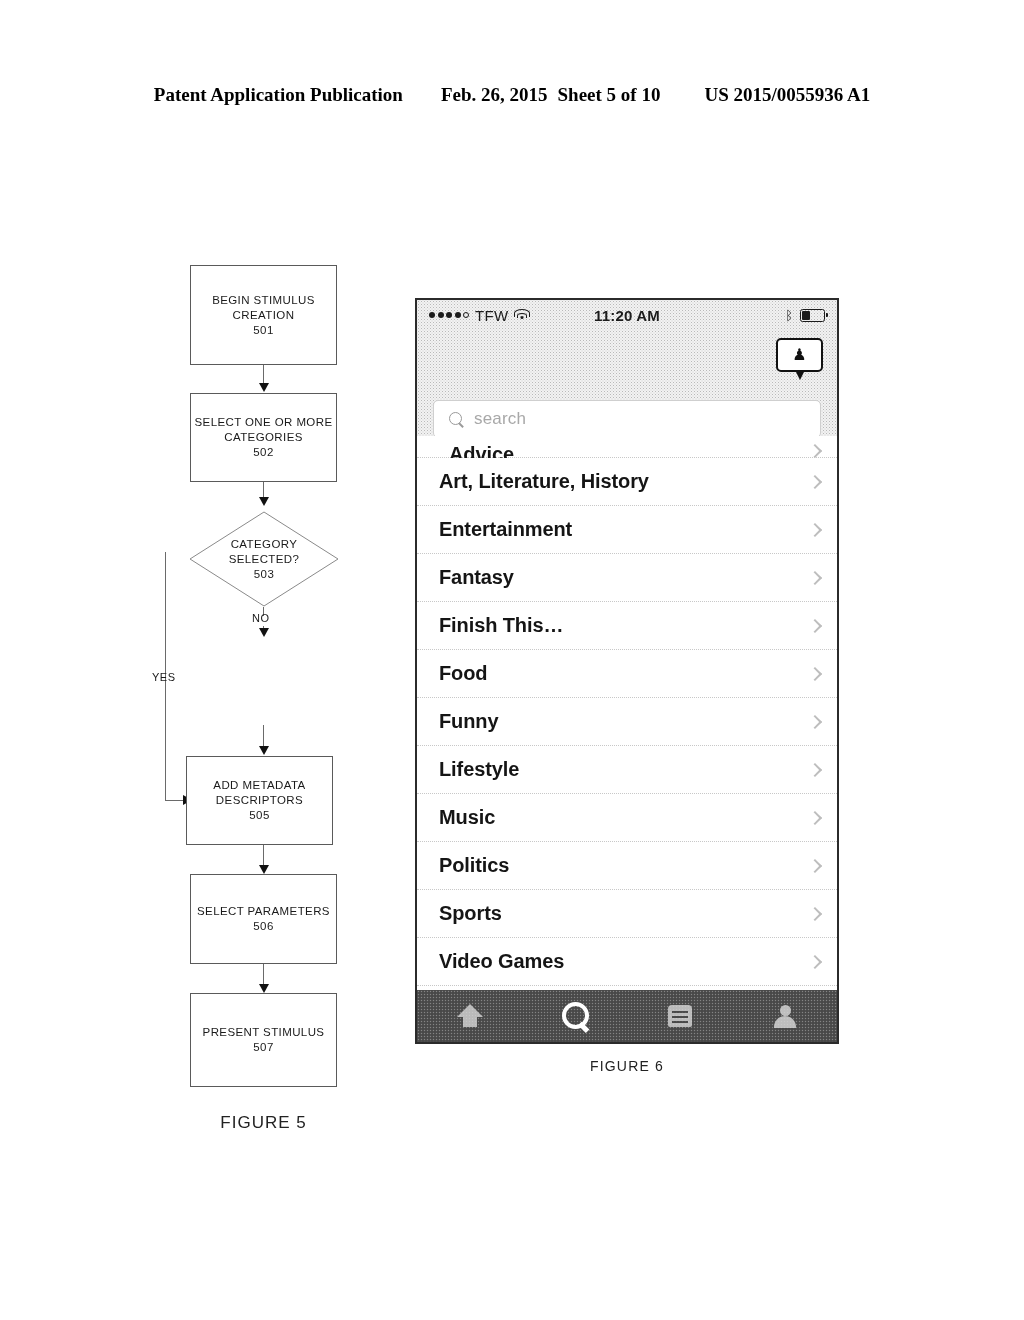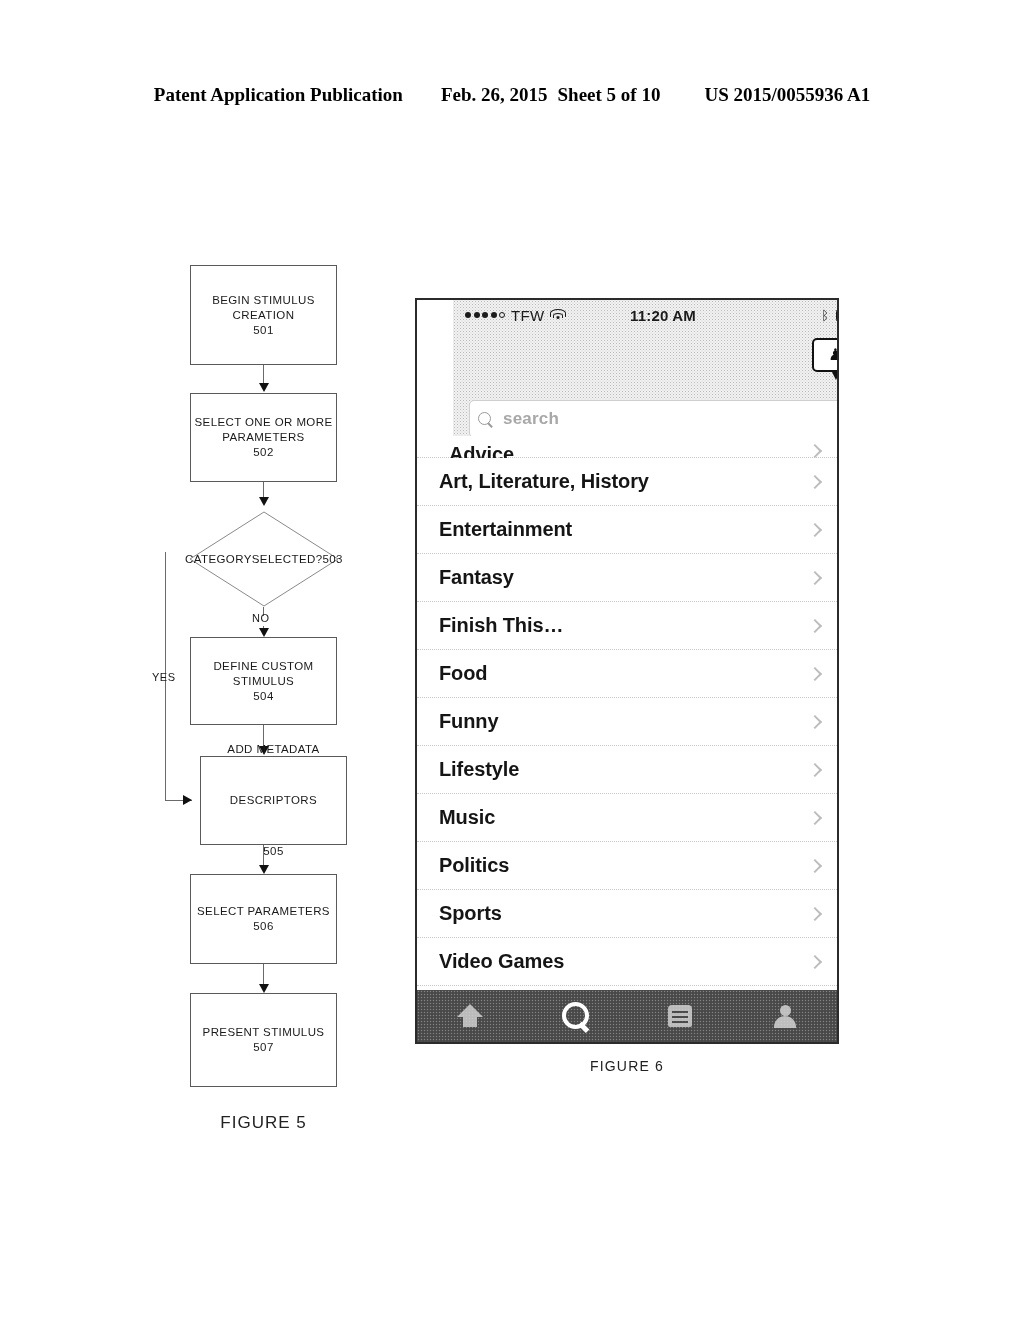--- a/index.html
+++ b/index.html
@@ -41,21 +41,21 @@
   }
   .fc-box .ln{display:block;white-space:nowrap;}
 
   .fc-diamond{
     position:absolute;
     width:150px;height:96px;
   }
   .fc-diamond svg{position:absolute;left:0;top:0;}
   .fc-diamond .dtext{
     position:absolute;left:0;top:0;width:150px;height:96px;
-    display:flex;flex-direction:row;align-items:center;justify-content:center;
+    display:flex;flex-direction:column;align-items:center;justify-content:center;
     font-size:11.5px;color:#1a1a1a;letter-spacing:0.4px;line-height:15px;text-align:center;
   }
 
   .vline{position:absolute;width:1px;background:#6a6a6a;}
   .hline{position:absolute;height:1px;background:#6a6a6a;}
   .arrow-d{
     position:absolute;width:0;height:0;
     border-left:5px solid transparent;border-right:5px solid transparent;
     border-top:9px solid #111;
   }
@@ -84,21 +84,20 @@
   }
 
   
   .halftone{
     background-color:#f2f2f2;
     background-image:
       radial-gradient(#b9b9b9 0.9px, transparent 1px),
       radial-gradient(#cfcfcf 0.9px, transparent 1px);
     background-size:3px 3px, 3px 3px;
     background-position:0 0, 1.5px 1.5px;
-    margin-left:36px;
   }
 
   #status-bar{
     position:absolute;left:0;top:0;width:100%;height:30px;
     display:flex;align-items:center;
     font-size:15px;color:#1b1b1b;
     box-sizing:border-box;padding:0 12px;
   }
   #status-left{display:flex;align-items:center;gap:6px;}
   .sig-dots{display:flex;align-items:center;gap:2.5px;}
@@ -129,21 +128,21 @@
   #badge-callout::after{
     content:"";position:absolute;left:50%;margin-left:-5px;bottom:-10px;
     width:0;height:0;border-left:5px solid transparent;border-right:5px solid transparent;
     border-top:10px solid #111;
   }
   #badge-callout .glyph{font-size:16px;line-height:1;color:#111;}
 
   #search-field{
     position:absolute;left:16px;right:16px;top:70px;height:38px;
     background:#ffffff;border:1px solid #cfcfcf;border-radius:5px;
-    display:flex;align-items:center;padding:0 8px;box-sizing:border-box;font-weight:bold;
+    display:flex;align-items:center;padding:0 15px;box-sizing:border-box;
   }
   .mag{position:relative;width:15px;height:15px;margin-right:10px;flex:none;}
   .mag i{position:absolute;left:0;top:0;width:11px;height:11px;border:1.6px solid #9a9a9a;border-radius:50%;}
   .mag b{position:absolute;left:10px;top:10px;width:6px;height:1.7px;background:#9a9a9a;transform:rotate(45deg);transform-origin:left center;}
   #search-placeholder{font-size:17px;color:#a8a8a8;letter-spacing:0.2px;}
 
   #cat-list{
     position:absolute;left:0;top:136px;width:100%;bottom:0;
     background:#fff;
   }
@@ -215,21 +214,21 @@
   <div class="fc-box" style="left:190px;top:265px;width:147px;height:100px;">
     <span class="ln">BEGIN STIMULUS</span>
     <span class="ln">CREATION</span>
     <span class="ln">501</span>
   </div>
   <div class="vline" style="left:263px;top:365px;height:25px;"></div>
   <div class="arrow-d" style="left:259px;top:383px;"></div>
 
   <div class="fc-box" style="left:190px;top:393px;width:147px;height:89px;">
     <span class="ln">SELECT ONE OR MORE</span>
-    <span class="ln">PARAMETERS</span>
+    <span class="ln">CATEGORIES</span>
     <span class="ln">502</span>
   </div>
   <div class="vline" style="left:263px;top:482px;height:22px;"></div>
   <div class="arrow-d" style="left:259px;top:497px;"></div>
 
   <div class="fc-diamond" style="left:189px;top:511px;">
     <svg width="150" height="96" viewBox="0 0 150 96">
       <polygon points="75,1 149,48 75,95 1,48" fill="#ffffff" stroke="#8a8a8a" stroke-width="1"></polygon>
     </svg>
     <div class="dtext">
@@ -242,29 +241,24 @@
   <div class="vline" style="left:263px;top:607px;height:9px;"></div>
   <span class="edge-label" style="left:252px;top:612px;">NO</span>
   <div class="vline" style="left:263px;top:626px;height:8px;"></div>
   <div class="arrow-d" style="left:259px;top:628px;"></div>
 
   <div class="vline" style="left:165px;top:552px;height:248px;"></div>
   <div class="hline" style="left:165px;top:800px;width:27px;"></div>
   <span class="edge-label" style="left:152px;top:671px;">YES</span>
   <div class="arrow-r" style="left:183px;top:795px;"></div>
 
-  <div class="fc-box" style="left:190px;top:637px;width:147px;height:88px;">
-    <span class="ln">DEFINE CUSTOM</span>
-    <span class="ln">STIMULUS</span>
-    <span class="ln">504</span>
-  </div>
   <div class="vline" style="left:263px;top:725px;height:28px;"></div>
   <div class="arrow-d" style="left:259px;top:746px;"></div>
 
-  <div class="fc-box" style="left:200px;top:756px;width:147px;height:89px;gap:36px;">
+  <div class="fc-box" style="left:186px;top:756px;width:147px;height:89px;">
     <span class="ln">ADD METADATA</span>
     <span class="ln">DESCRIPTORS</span>
     <span class="ln">505</span>
   </div>
   <div class="vline" style="left:263px;top:845px;height:27px;"></div>
   <div class="arrow-d" style="left:259px;top:865px;"></div>
 
   <div class="fc-box" style="left:190px;top:874px;width:147px;height:90px;">
     <span class="ln">SELECT PARAMETERS</span>
     <span class="ln">506</span>

